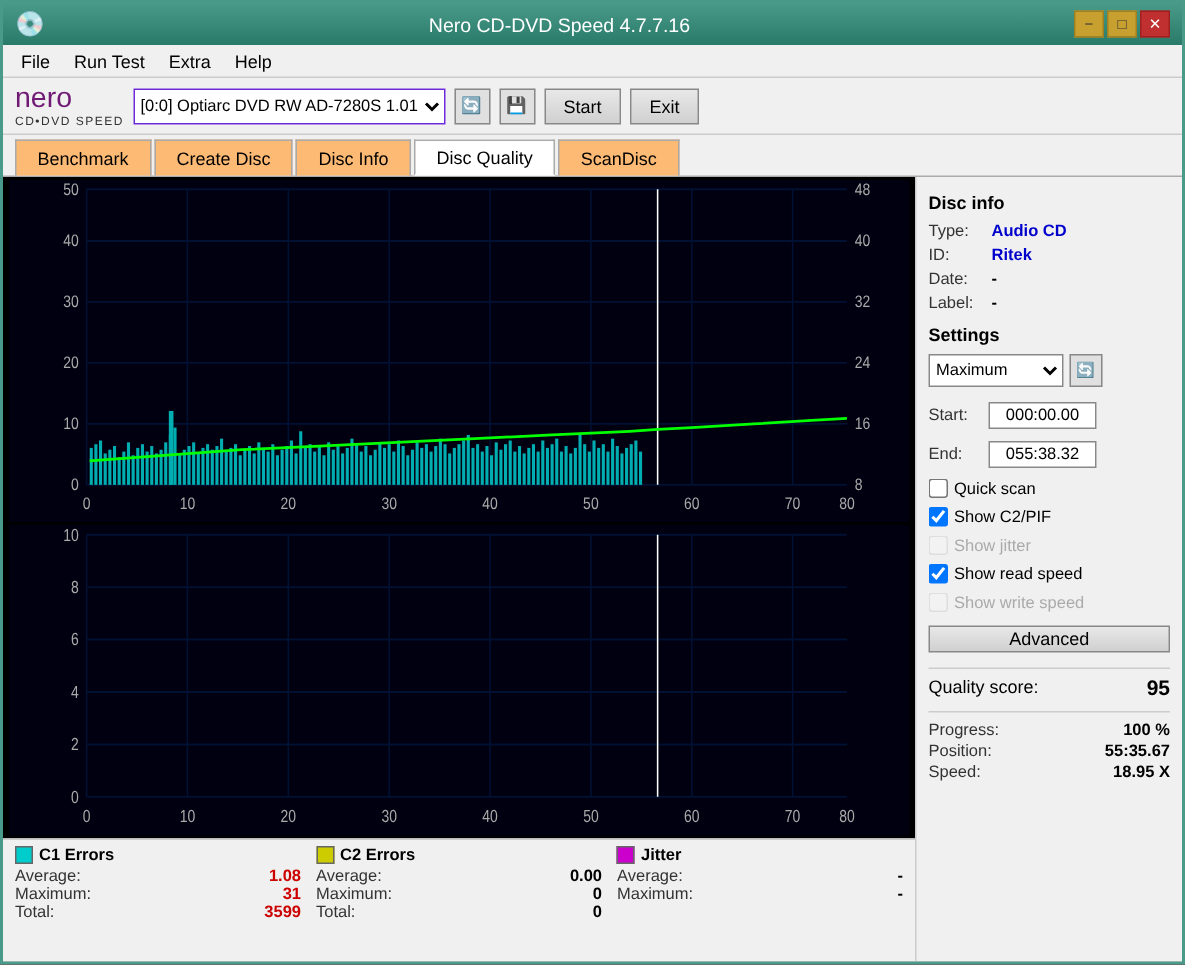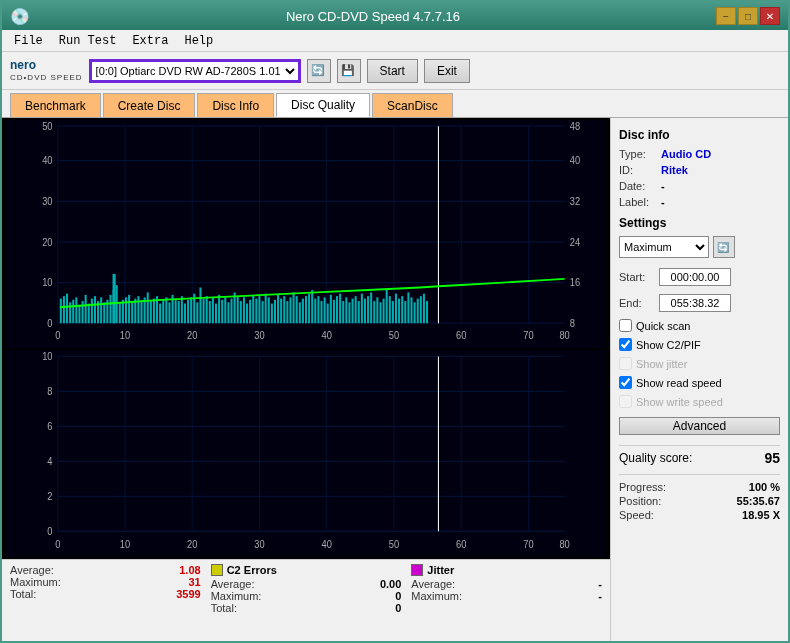--- a/index.html
+++ b/index.html
@@ -7,26 +7,26 @@
 
     
     #titlebar { background: linear-gradient(to bottom, #4a9a8a, #2a7a6a); color: white; height: 28px; display: flex; align-items: center; justify-content: space-between; padding: 0 8px; }
     #titlebar .title { font-size: 13px; font-weight: normal; flex: 1; text-align: center; }
     .window-btns { display: flex; gap: 2px; }
     .win-btn { width: 20px; height: 18px; background: #c8a030; border: 1px solid #a08020; color: #333; font-size: 10px; display: flex; align-items: center; justify-content: center; cursor: pointer; }
     .win-btn.close { background: #c03030; border-color: #a02020; color: white; }
 
     
     #menubar { background: #f0f0f0; border-bottom: 1px solid #ccc; height: 22px; display: flex; align-items: center; padding: 0 4px; }
-    .menu-item { padding: 2px 8px; cursor: pointer; font-size: 12px; font-family: Liberation Mono, monospace; }
+    .menu-item { padding: 2px 8px; cursor: pointer; font-size: 12px; }
 
     
     #toolbar { background: #f0f0f0; border-bottom: 1px solid #ccc; height: 38px; display: flex; align-items: center; padding: 4px 8px; gap: 6px; }
     #toolbar .logo { display: flex; align-items: center; }
-    .drive-select { height: 24px; font-size: 11px; border: 3px solid #6d28d9; background: white; min-width: 200px; }
+    .drive-select { height: 24px; font-size: 11px; border: 1px solid #6d28d9; background: white; min-width: 200px; }
     .toolbar-btn { height: 24px; width: 24px; border: 1px solid #888; background: #e0e0e0; cursor: pointer; display: flex; align-items: center; justify-content: center; font-size: 11px; }
     .start-btn { height: 24px; padding: 0 12px; background: linear-gradient(to bottom, #e8e8e8, #d0d0d0); border: 1px solid #888; cursor: pointer; font-size: 12px; }
 
     
     #tabs { background: #f0f0f0; border-bottom: 1px solid #aaa; height: 28px; display: flex; align-items: flex-end; padding: 0 8px; }
     .tab { padding: 4px 14px; border: 1px solid #aaa; border-bottom: none; cursor: pointer; font-size: 12px; background: #fdba74; margin-right: 2px; height: 24px; display: flex; align-items: center; }
     .tab.active { background: white; border-bottom: 1px solid white; z-index: 1; }
 
     
     #charts { flex: 1; background: #000; padding: 4px; display: flex; flex-direction: column; gap: 2px; }
@@ -103,21 +103,21 @@
     <div id="menubar">
       <span class="menu-item">File</span>
       <span class="menu-item">Run Test</span>
       <span class="menu-item">Extra</span>
       <span class="menu-item">Help</span>
     </div>
 
     <div id="toolbar">
       <div class="logo">
         <div style="display:flex;flex-direction:column;align-items:flex-start;">
-          <span style="font-weight:bold;font-size:12px;color:#0c4a6e;line-height:1.1;">nero</span>
+          <span style="font-weight:normal;font-size:19px;color:#701a75;line-height:1.1;">nero</span>
           <span style="font-size:8px;color:#333;letter-spacing:1px;">CD•DVD SPEED</span>
         </div>
       </div>
       <select class="drive-select">
         <option>[0:0]  Optiarc DVD RW AD-7280S 1.01</option>
       </select>
       <button class="toolbar-btn" title="Refresh">🔄</button>
       <button class="toolbar-btn" title="Save">💾</button>
       <button class="start-btn">Start</button>
       <button class="start-btn">Exit</button>
@@ -351,20 +351,24 @@
               <text x="440" y="153" fill="#aaa" font-size="9" text-anchor="middle">60</text>
               <text x="505" y="153" fill="#aaa" font-size="9" text-anchor="middle">70</text>
               <text x="540" y="153" fill="#aaa" font-size="9" text-anchor="middle">80</text>
             </svg>
           </div>
         </div>
 
         <div id="stats" style="height:82px;background:#f0f0f0;border-top:1px solid #ccc;display:flex;padding:4px 8px;gap:10px;align-items:flex-start;">
 
           <div class="stat-block">
+            <div class="stat-header">
+              <div class="stat-color" style="background:#00cccc;"></div>
+              <span class="stat-title">C1 Errors</span>
+            </div>
             <div class="stat-row">
               <span class="stat-key">Average:</span>
               <span class="stat-val">1.08</span>
             </div>
             <div class="stat-row">
               <span class="stat-key">Maximum:</span>
               <span class="stat-val">31</span>
             </div>
             <div class="stat-row">
               <span class="stat-key">Total:</span>

